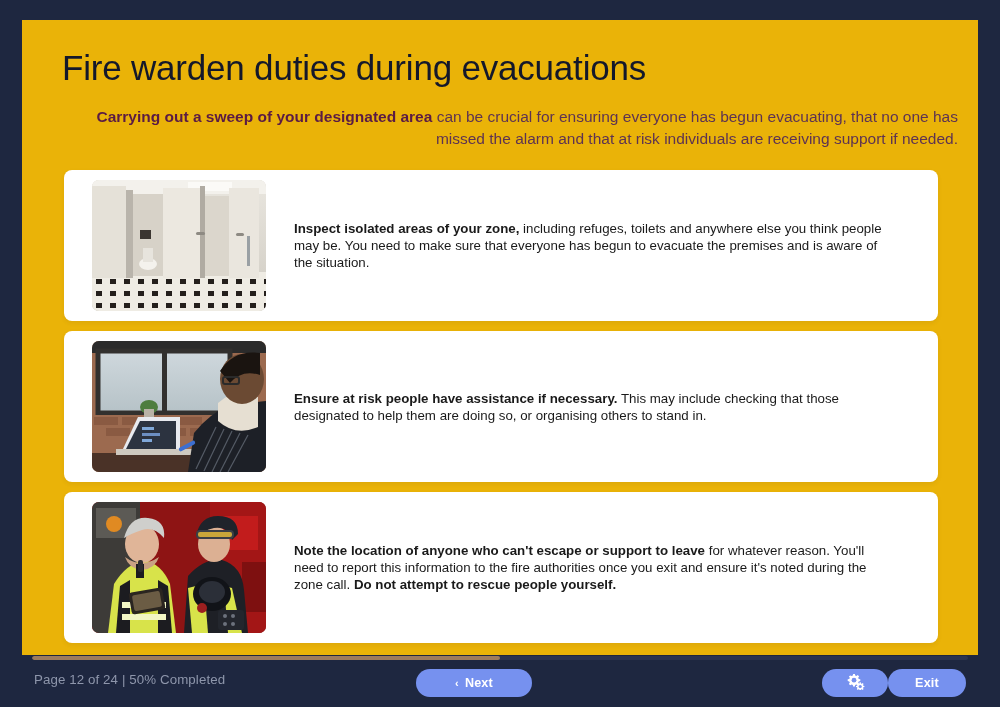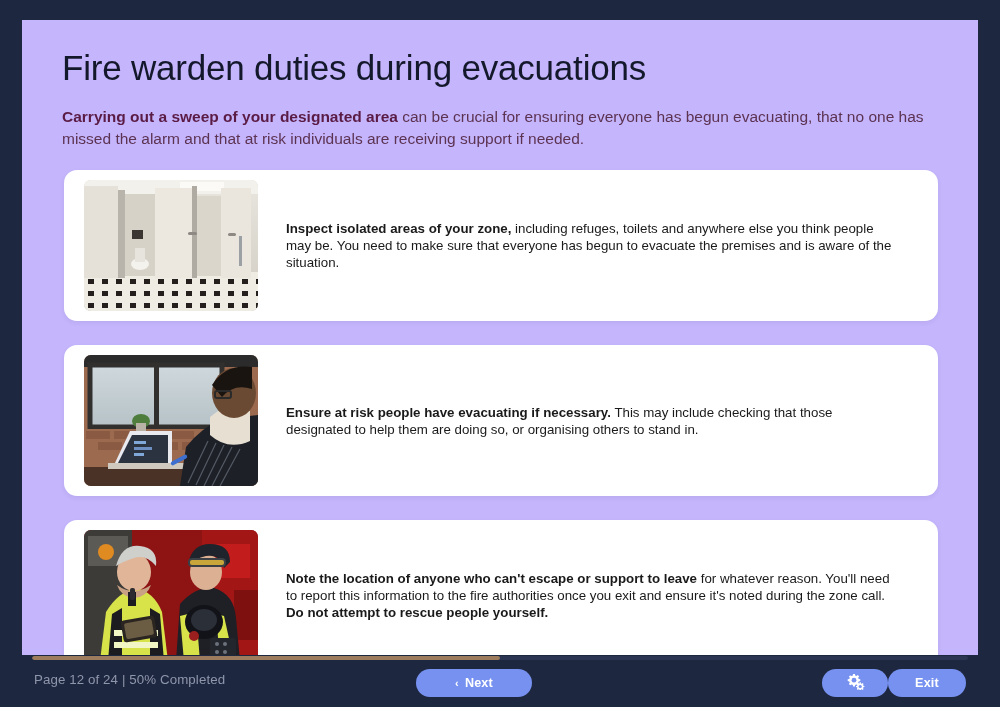--- a/index.html
+++ b/index.html
@@ -19,21 +19,21 @@
     background: #1e2740;
   }
 
   
   .slide-surface {
     position: absolute;
     left: 22px;
     top: 20px;
     width: 956px;
     height: 635px;
-    background: #c4b5fd;
+    background: #eab308;
     overflow: hidden;
   }
 
   .slide-title {
     position: absolute;
     left: 40px;
     top: 28px;
     font-size: 35px;
     font-weight: 400;
     letter-spacing: -0.2px;
@@ -42,43 +42,44 @@
   }
 
   .slide-intro {
     position: absolute;
     left: 40px;
     top: 86px;
     width: 896px;
     font-size: 15.5px;
     line-height: 22px;
     color: #5d3352;
+    text-align: right;
   }
   .slide-intro b {
     font-weight: 700;
     color: #5a1b44;
   }
 
   
   .card-list {
     position: absolute;
     left: 42px;
     top: 150px;
     width: 874px;
   }
 
   .card {
     position: relative;
     display: flex;
     align-items: center;
     background: #ffffff;
-    border-radius: 13px;
+    border-radius: 8px;
     box-shadow: 0 2px 5px rgba(40, 30, 60, 0.07);
-    margin-bottom: 24px;
-    padding: 10px 20px;
+    margin-bottom: 10px;
+    padding: 10px 28px;
     min-height: 131px;
   }
 
   .card-media {
     flex: 0 0 174px;
     width: 174px;
     height: 131px;
     border-radius: 7px;
     overflow: hidden;
     position: relative;
@@ -270,21 +271,21 @@
                 <path d="M136 131 L156 94"></path>
             </g>
             <path d="M126 62 q20 -18 40 -6 l0 30 q-22 10 -40 -6 z" fill="#e6dfd2"></path>
             <ellipse cx="150" cy="38" rx="22" ry="25" fill="#6b4a33"></ellipse>
             <path d="M128 30 q14 -22 40 -18 l0 22 q-18 -6 -30 8 z" fill="#1a1410"></path>
             <rect x="131" y="36" width="16" height="7" rx="2" fill="none" stroke="#2a2a2a" stroke-width="2"></rect>
             <rect x="86" y="103" width="18" height="4" rx="2" fill="#3d6fd0" transform="rotate(-28 95 105)"></rect>
           </svg>
         </div>
         <div class="card-text">
-          <b>Ensure at risk people have evacuating if necessary.</b><span> This may include checking that those designated to help them are doing so, or organising others to stand in.</span><b></b>
+          <b>Ensure at risk people have assistance if necessary.</b><span> This may include checking that those designated to help them are doing so, or organising others to stand in.</span><b></b>
         </div>
       </div>
 
       <div class="card">
         <div class="card-media">
           <svg viewBox="0 0 174 131" preserveAspectRatio="none" aria-hidden="true">
             <rect width="174" height="131" fill="#8e1414"></rect>
             <rect x="0" y="0" width="48" height="131" fill="#3d3b38"></rect>
             <rect x="4" y="6" width="40" height="30" fill="#5c5a55"></rect>
             <circle cx="22" cy="22" r="8" fill="#e08a22"></circle>

